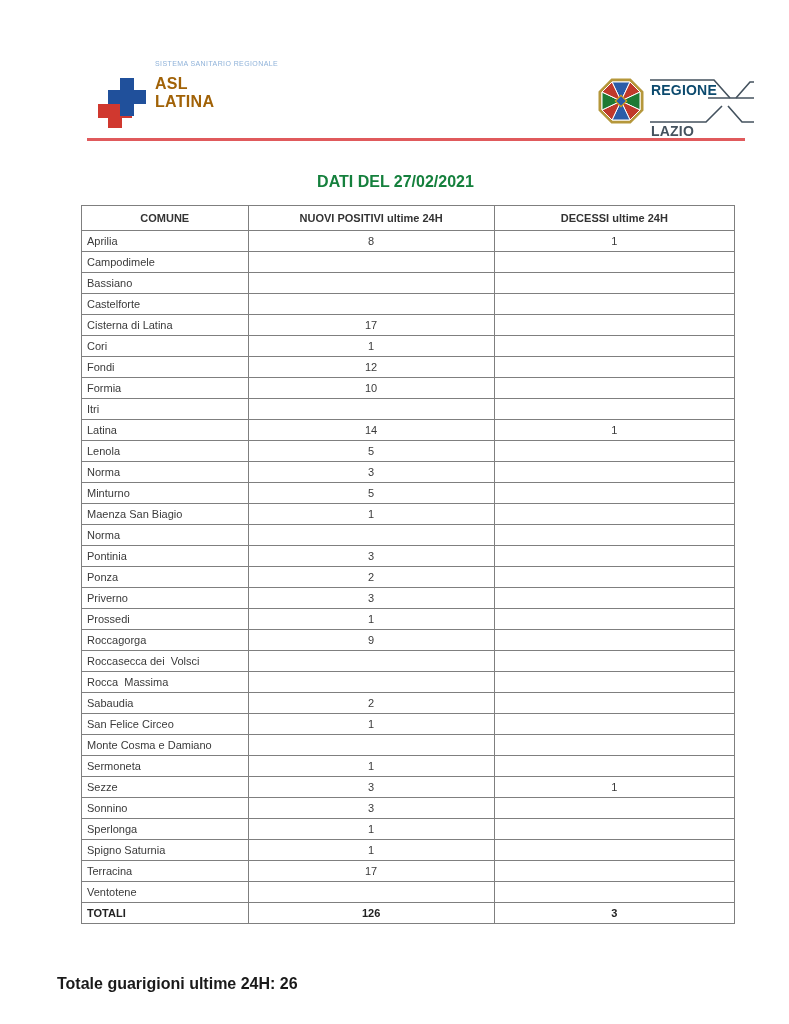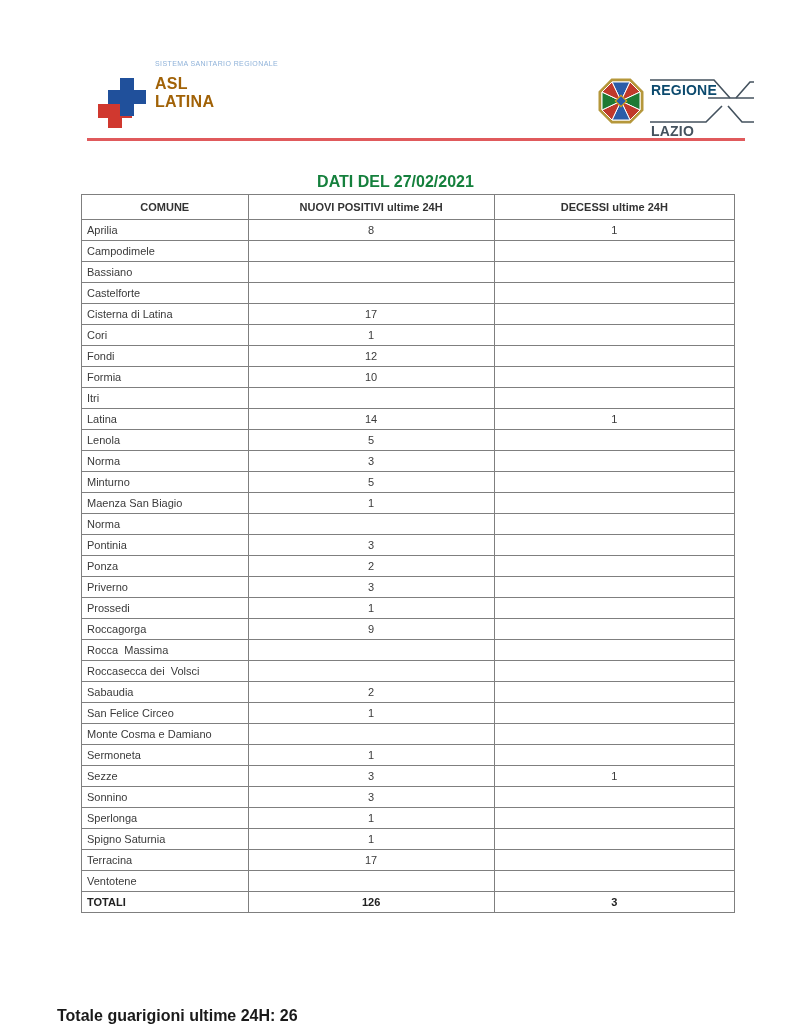--- a/index.html
+++ b/index.html
@@ -30,21 +30,21 @@
 
   .red-rule { position: absolute; left: 87px; top: 138px; width: 658px; height: 3px; background: #e05a5c; border: 0; }
 
   
   .doc-title {
     position: absolute; top: 173px; left: 57px; width: 677px;
     text-align: center; font-size: 16px; font-weight: 700; color: #15803d;
   }
 
   
-  .data-table-wrap { position: absolute; top: 194px; left: 57px; width: 678px; padding-left: 24px; }
+  .data-table-wrap { position: absolute; top: 205px; left: 57px; width: 678px; padding-left: 24px; }
   table.data-table {
     width: 100%; border-collapse: collapse; table-layout: fixed;
     font-size: 11px;
   }
   table.data-table col.c1 { width: 25.5%; }
   table.data-table col.c2 { width: 37.7%; }
   table.data-table col.c3 { width: 36.8%; }
   table.data-table th, table.data-table td {
     border: 1px solid #7f7f7f;
     height: 21px; line-height: 13px;
@@ -54,21 +54,21 @@
   }
   table.data-table th {
     height: 25px; font-weight: 700; text-align: center; color: #333;
   }
   td.cell-name { text-align: left; padding-left: 5px; white-space: pre; }
   td.cell-num { text-align: center; }
   tr.totals-row td { font-weight: 700; color: #222; }
 
   
   .footer-note {
-    position: absolute; left: 57px; top: 1007px;
+    position: absolute; left: 57px; top: 975px;
     font-size: 16px; font-weight: 700; color: #1a1a1a;
   }
 </style>
 </head>
 <body>
 
 <div class="header">
 
   <div class="asl-logo">
     <svg class="asl-cross" viewBox="0 0 52 58" xmlns="http://www.w3.org/2000/svg">
@@ -229,26 +229,26 @@
           <td class="cell-name">Prossedi</td>
           <td class="cell-num">1</td>
           <td class="cell-num"></td>
         </tr>
         <tr>
           <td class="cell-name">Roccagorga</td>
           <td class="cell-num">9</td>
           <td class="cell-num"></td>
         </tr>
         <tr>
+          <td class="cell-name">Roccasecca dei  Volsci</td>
+          <td class="cell-num"></td>
+          <td class="cell-num"></td>
+        </tr>
+        <tr>
           <td class="cell-name">Rocca  Massima</td>
-          <td class="cell-num"></td>
-          <td class="cell-num"></td>
-        </tr>
-        <tr>
-          <td class="cell-name">Roccasecca dei  Volsci</td>
           <td class="cell-num"></td>
           <td class="cell-num"></td>
         </tr>
         <tr>
           <td class="cell-name">Sabaudia</td>
           <td class="cell-num">2</td>
           <td class="cell-num"></td>
         </tr>
         <tr>
           <td class="cell-name">San Felice Circeo</td>

